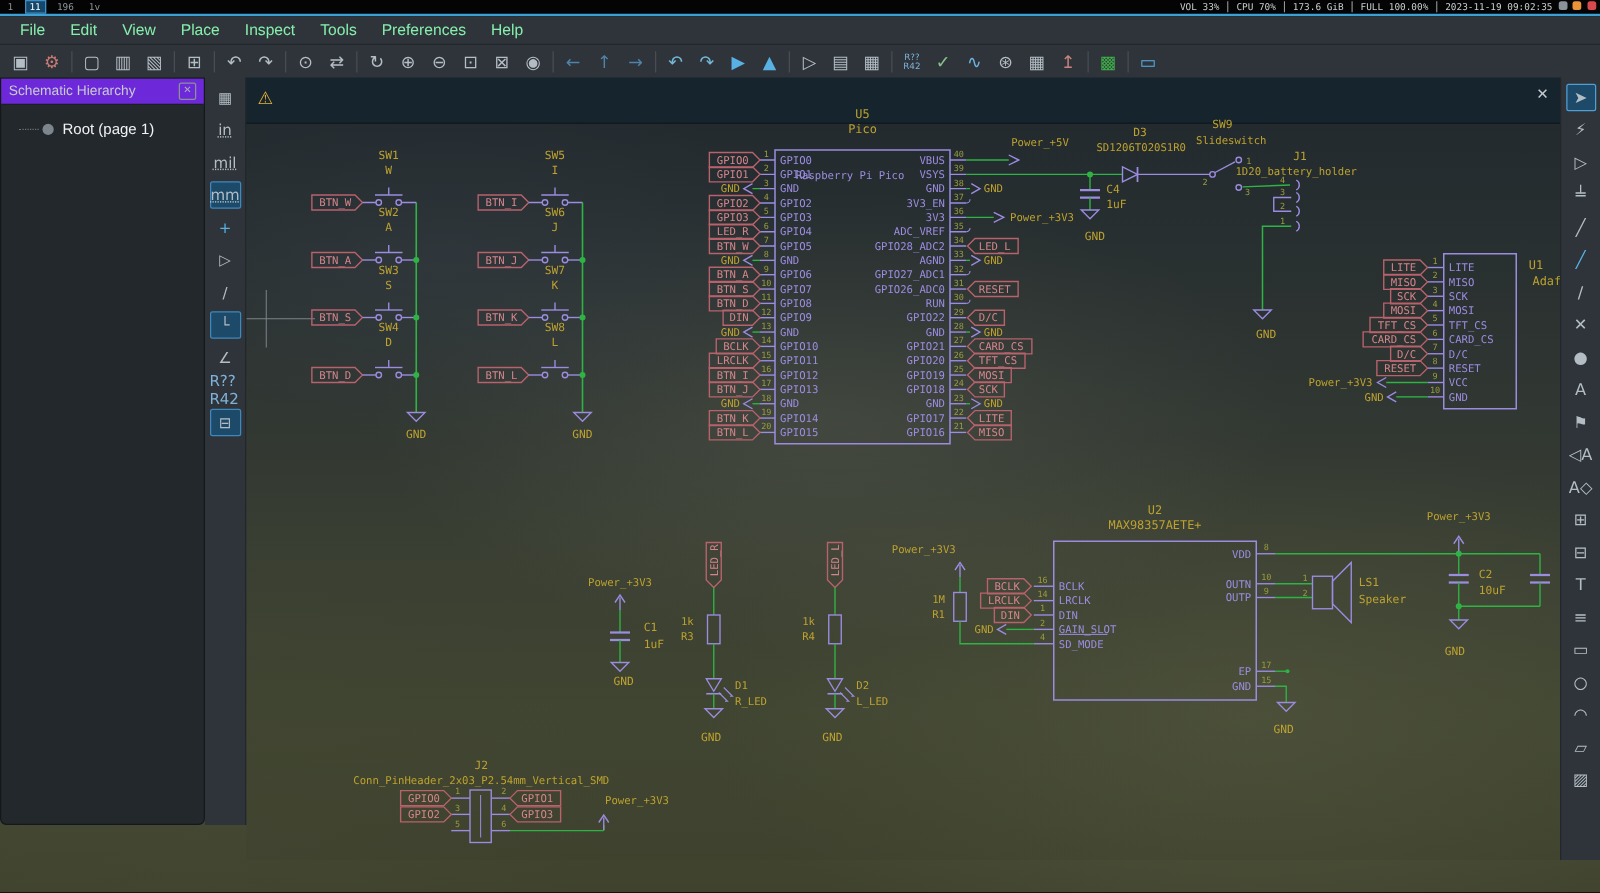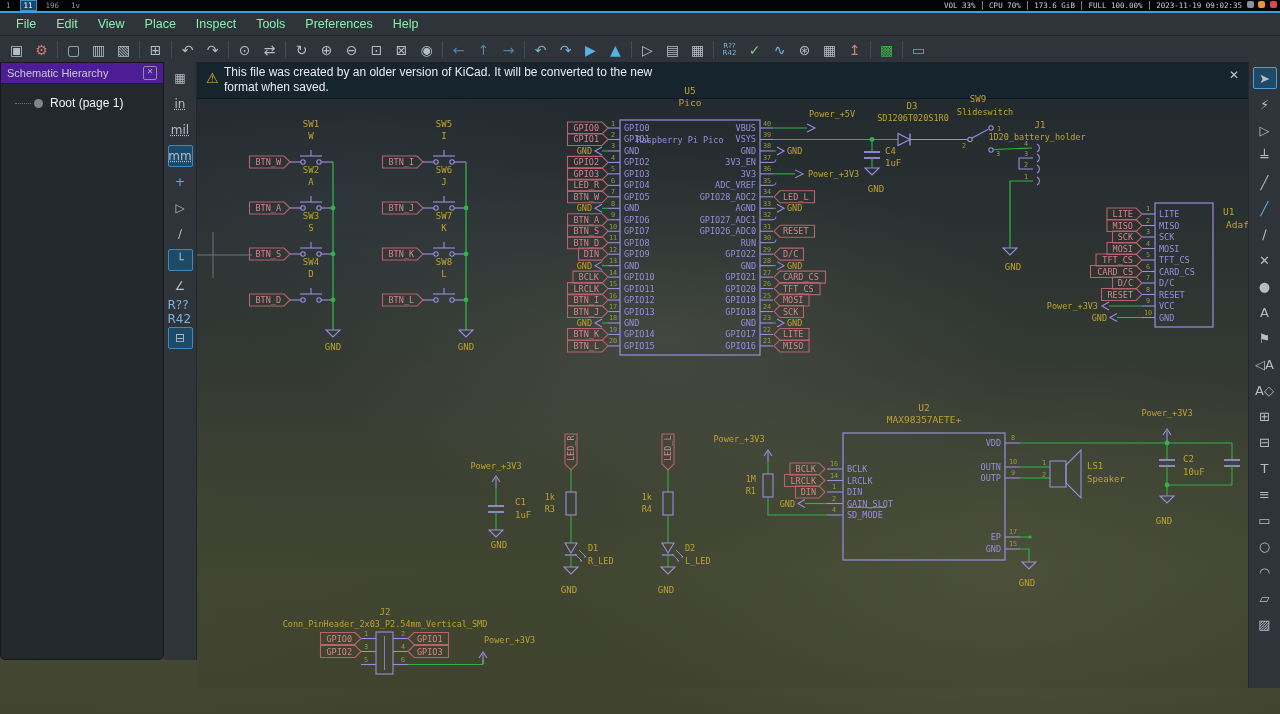--- a/index.html
+++ b/index.html
@@ -25,21 +25,21 @@
   
   .main{position:absolute;top:62px;left:0;width:1280px;height:652px;
     background:
       radial-gradient(420px 200px at 28% 22%, rgba(72,80,92,.55), transparent 70%),
       radial-gradient(520px 260px at 52% 42%, rgba(112,114,98,.45), transparent 70%),
       radial-gradient(620px 320px at 78% 78%, rgba(96,100,72,.5), transparent 70%),
       radial-gradient(500px 260px at 12% 88%, rgba(70,74,52,.6), transparent 70%),
       linear-gradient(180deg,#2e363b 0%,#3a4039 45%,#454a35 78%,#3f432e 100%);}
   .hier-panel{position:absolute;left:0;top:0;width:164px;height:598px;background:#23282d;
     border:1px solid #15181b;border-radius:0 0 5px 5px;box-sizing:border-box;}
-  .hier-header{height:20px;background:#4c1d95;display:flex;align-items:center;justify-content:space-between;
+  .hier-header{height:20px;background:#6d28d9;display:flex;align-items:center;justify-content:space-between;
     padding:0 6px;color:#c7ccd1;font-size:11px;border-bottom:1px solid #1b1f23;}
   .hier-close{width:12px;height:12px;border:1px solid #8a9197;color:#aab1b7;font-size:8px;line-height:10px;
     text-align:center;border-radius:2px;}
   .root-row{display:flex;align-items:center;margin:12px 0 0 14px;color:#f0f2f4;font-size:12px;}
   .tree-dots{width:16px;border-top:1px dotted #6b7278;margin-right:3px;}
   .root-bullet{width:9px;height:9px;border-radius:50%;background:#7d868d;margin-right:7px;}
   .left-toolbar{position:absolute;left:164px;top:0;width:33px;height:598px;background:#2e343a;
     border-right:1px solid #22272b;display:flex;flex-direction:column;align-items:center;padding-top:5px;box-sizing:border-box;}
   .lt{width:25px;height:22px;margin-bottom:4px;display:flex;align-items:center;justify-content:center;
     color:#b4bdc4;font-size:12px;border-radius:2px;flex:none;font-family:"DejaVu Sans",sans-serif;}
@@ -253,24 +253,20 @@
         <span class="small-glyph" style="color: rgb(127, 178, 217);">R?? R42</span>
       </div>
       <div class="lt active">
         <span>⊟</span>
       </div>
     </div>
 
   <div class="canvas">
     <div class="banner">
       <span class="banner-icon">⚠</span>
-      <div class="banner-text">
-        <div>This file was created by an older version of KiCad. It will be converted to the new</div>
-        <div>format when saved.</div>
-      </div>
       <span class="banner-close">✕</span>
     </div>
     <svg id="schem" width="1051" height="626" viewBox="0 0 1051 626">
         <line x1="0" y1="193" x2="55" y2="193" stroke="#7d848a" stroke-width="0.8"></line>
         <line x1="16" y1="170" x2="16" y2="216" stroke="#7d848a" stroke-width="0.8"></line>
         <line x1="136" y1="100" x2="136" y2="268" stroke="#2fb344" stroke-width="1.3"></line>
         <text x="114" y="65" fill="#bda22f" font-size="9" text-anchor="middle">SW1</text>
         <text x="114" y="77" fill="#bda22f" font-size="9" text-anchor="middle">W</text>
         <path d="M93 100 L87 94 L52.5 94 L52.5 106 L87 106 Z" stroke="#b8626c" stroke-width="1.1" fill="none"></path>
         <text x="84" y="103" fill="#d4858c" font-size="8.5" text-anchor="end">BTN_W</text>

